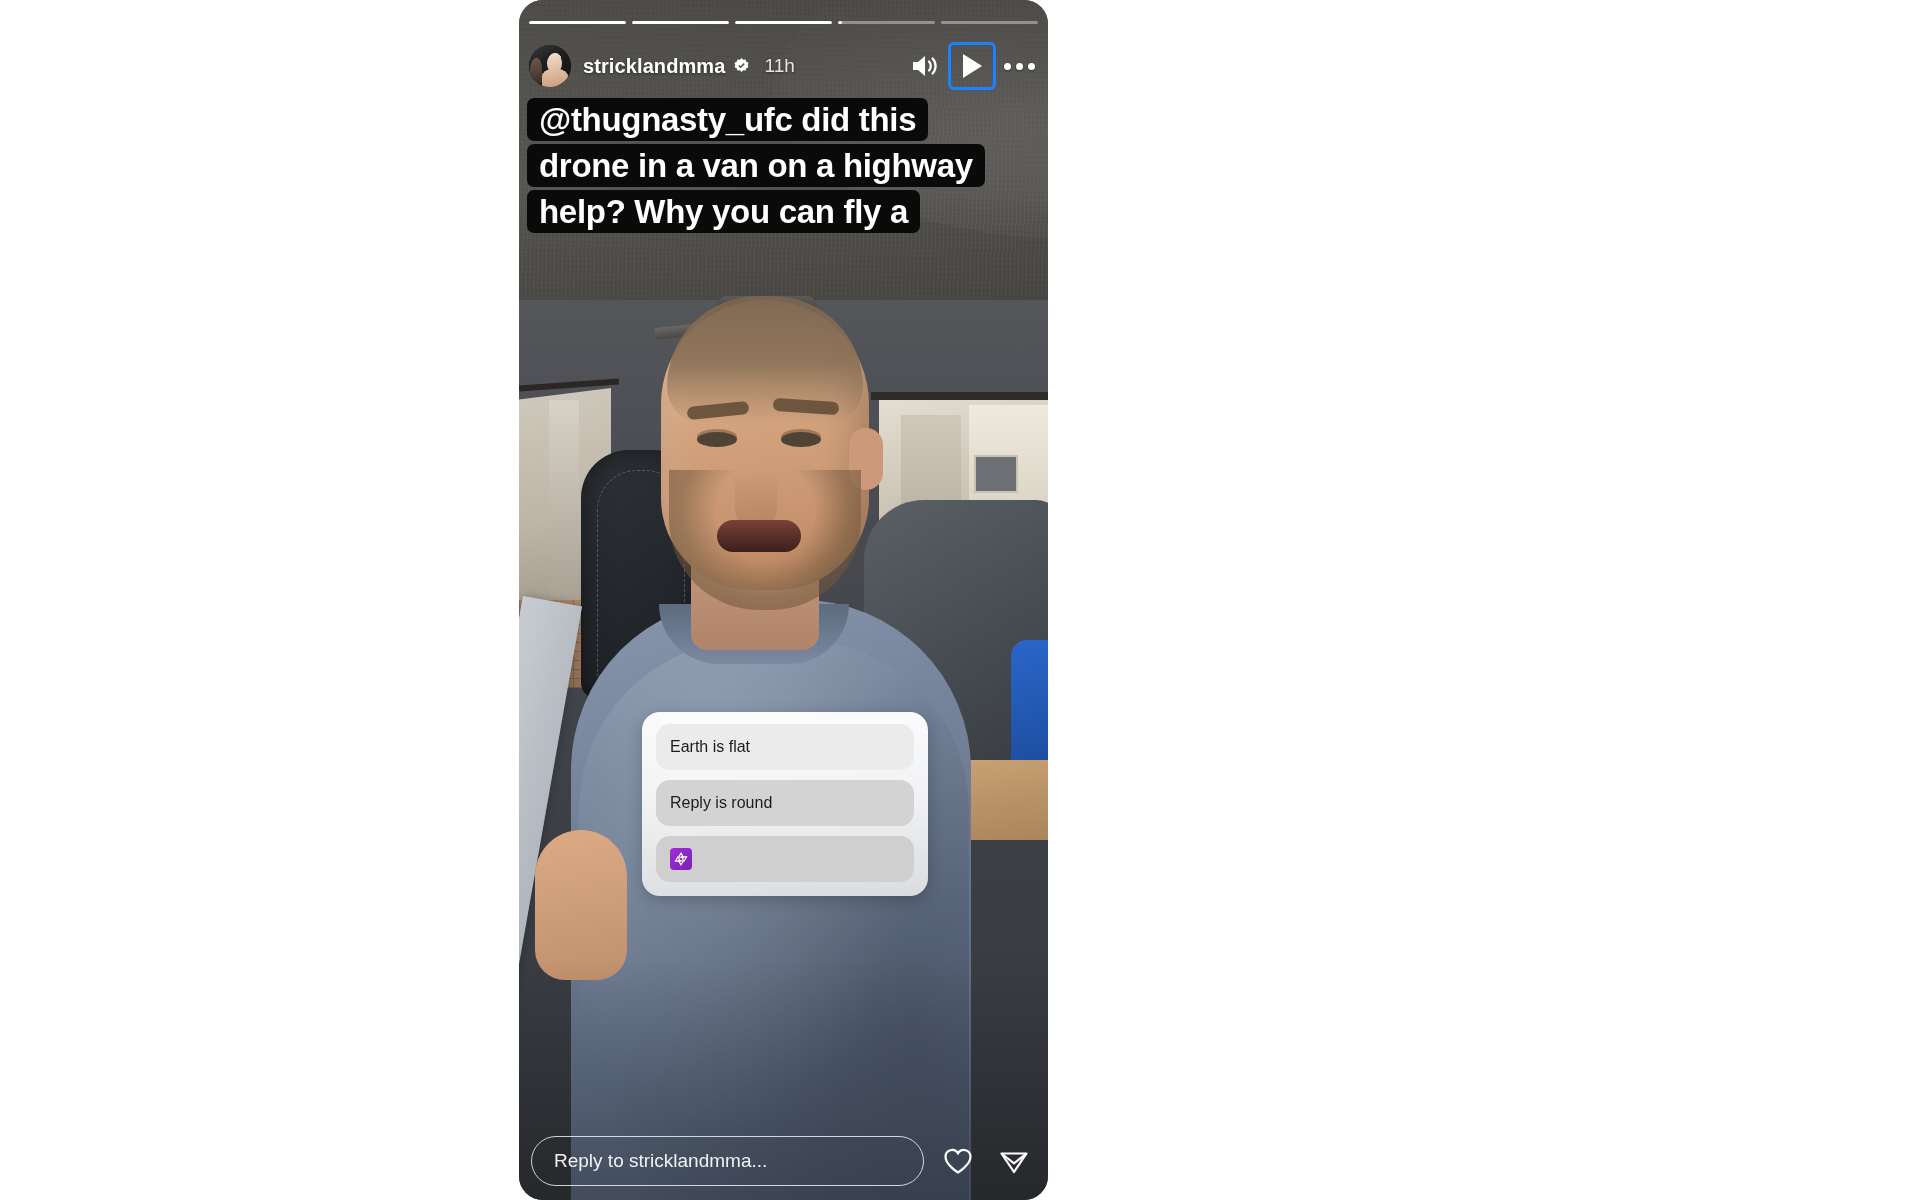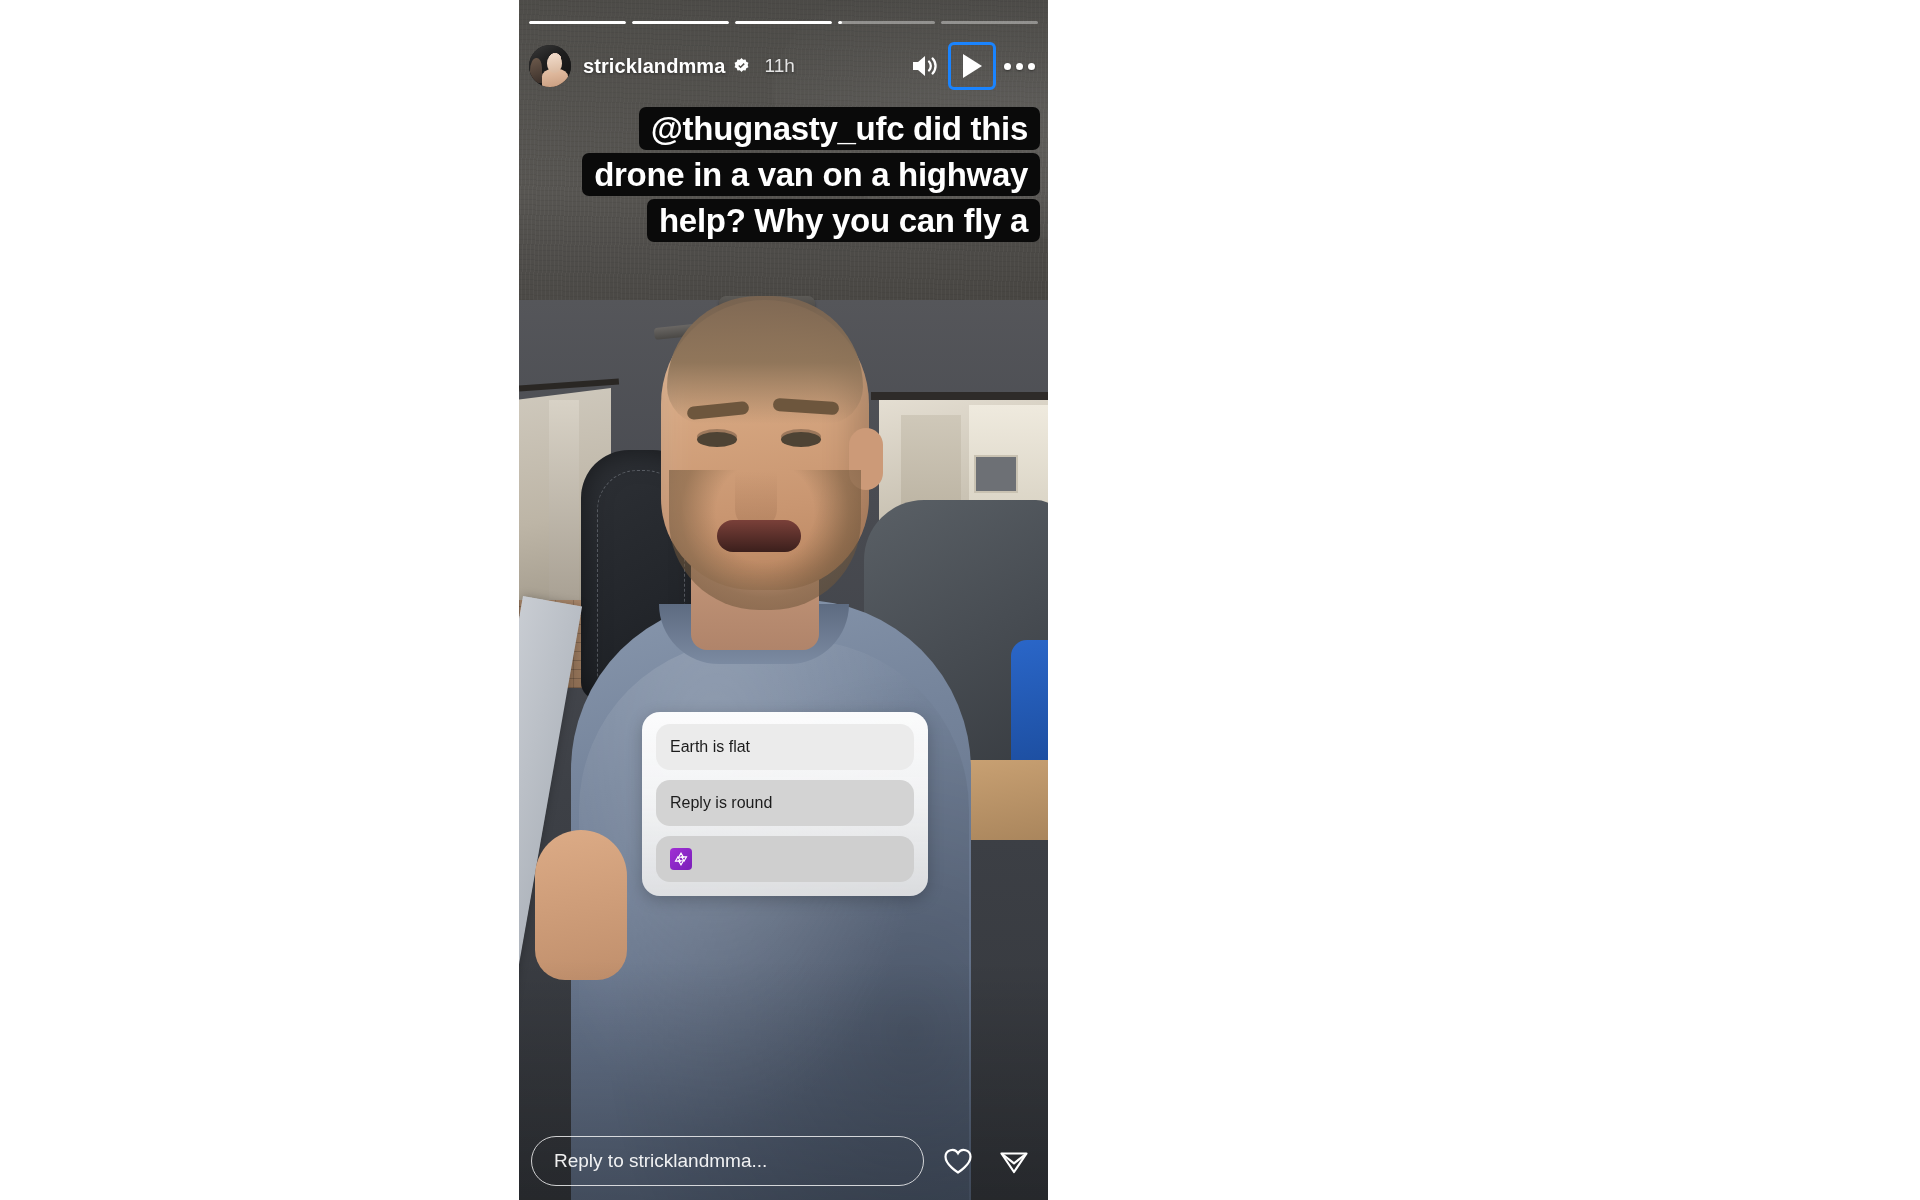--- a/index.html
+++ b/index.html
@@ -21,20 +21,21 @@
 
   
   .story-frame {
     position: absolute;
     left: 519px;
     top: 0px;
     width: 529px;
     height: 1200px;
     overflow: hidden;
     background: #4b4b4b;
+    border-radius: 24px;
   }
 
   
   .video-bg { position: absolute; inset: 0; }
 
   
   .van-ceiling {
     position: absolute; left: 0; top: 0; width: 100%; height: 330px;
     background:
       linear-gradient(175deg, #6f6d68 0%, #5d5b57 38%, #4e4c49 72%, #45433f 100%);
@@ -336,23 +337,23 @@
     display: flex; gap: 5px; align-items: center;
   }
   .dots span {
     width: 7px; height: 7px; border-radius: 50%; background: #fff;
     box-shadow: 0 1px 2px rgba(0,0,0,.4);
   }
 
   
   .caption {
     position: absolute;
-    left: 8px; top: 108px;
+    left: 8px; top: 99px;
     width: 513px;
-    text-align: right;
+    text-align: left;
     pointer-events: none;
   }
   .caption .cap-line {
     display: inline;
     color: #ffffff;
     background: #0a0a0a;
     font-size: 33px;
     font-weight: 700;
     line-height: 1.28;
     letter-spacing: -.3px;

